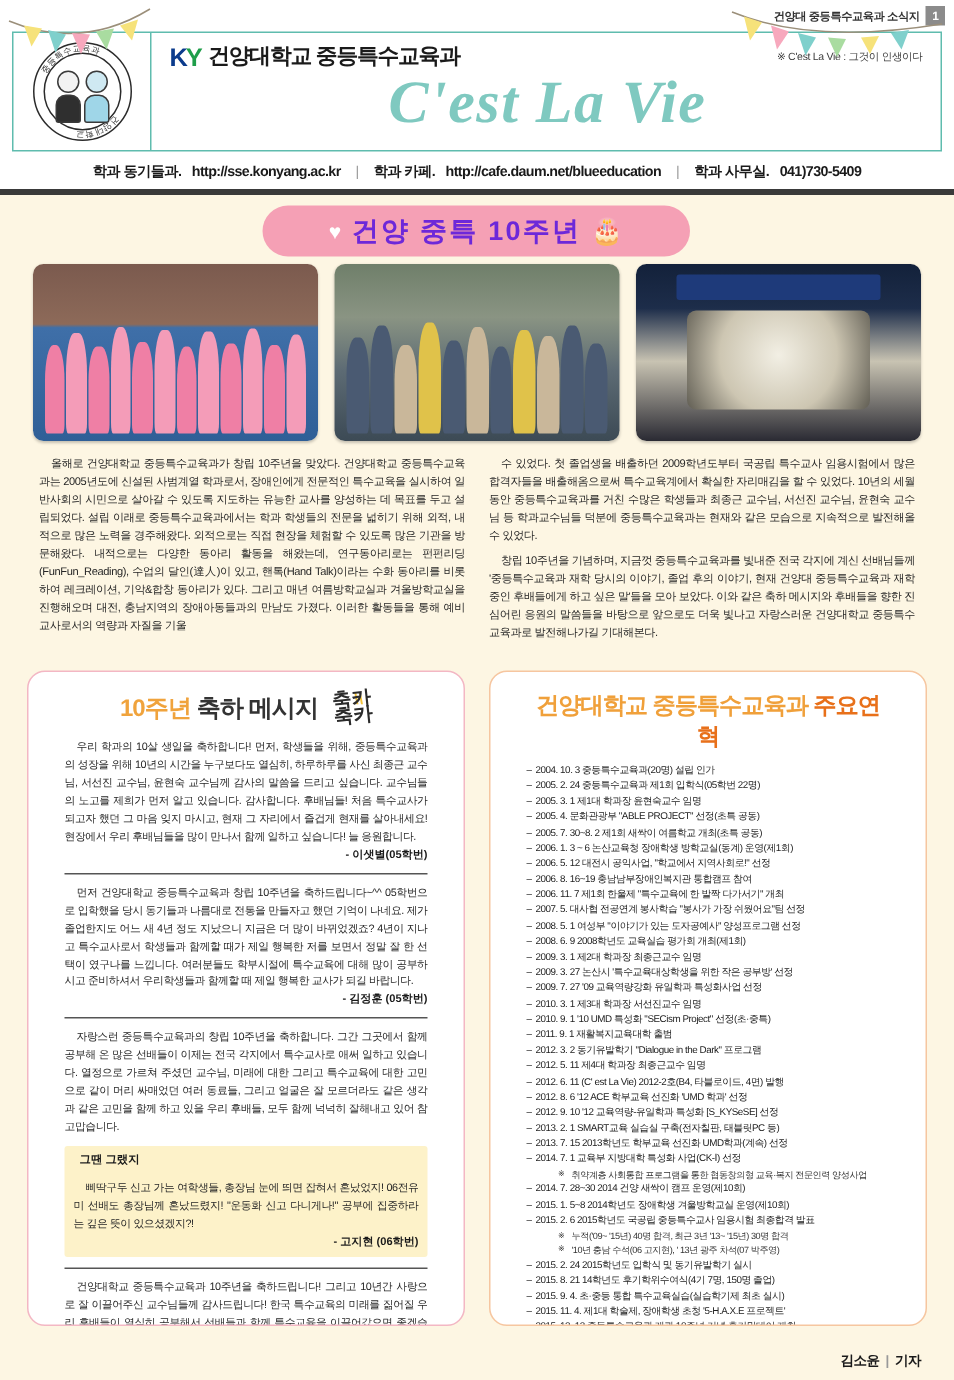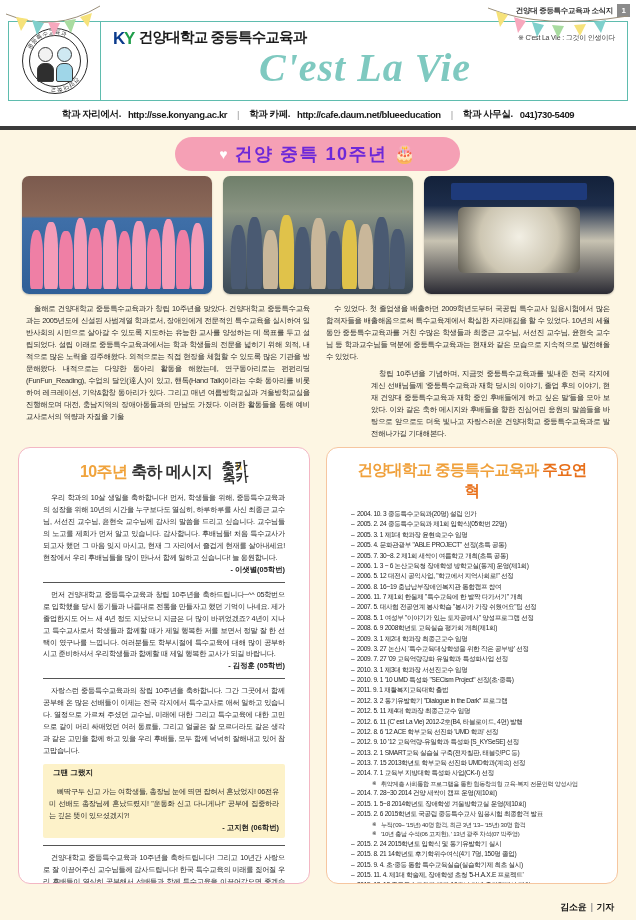--- a/index.html
+++ b/index.html
@@ -206,21 +206,21 @@
     display: flex; gap: 16px;
   }
   .lead p {
     margin: 0;
     font-size: 7.4px; line-height: 1.62;
     text-align: justify; color: #262626;
     letter-spacing: -0.25px;
     text-indent: 8px;
     flex: 1;
   }
-  .lead p + p { text-indent: 0; margin-left: 45px; }
+  .lead p + p { text-indent: 0; }
   .lead .col { flex: 1; }
   .lead .col p + p { margin-top: 5px; text-indent: 8px; }
 
   
   .panel {
     position: absolute; top: 447px; bottom: 36px;
     border-radius: 12px; background: #ffffff;
     overflow: hidden;
   }
   .panel.left {
@@ -351,21 +351,21 @@
         <span class="dept-name">건양대학교 중등특수교육과</span>
       </div>
       <div class="tagline">※ C'est La Vie : 그것이 인생이다</div>
       <div class="script-title">C'est La Vie</div>
     </div>
   </div>
 
 </div>
 
 <div class="linkbar">
-  <b>학과 자리에서.</b>
+  <b>학과 동기들과.</b>
   <span class="url">http://sse.konyang.ac.kr</span>
   <span class="sep">|</span>
   <b>학과 카페.</b>
   <span class="url">http://cafe.daum.net/blueeducation</span>
   <span class="sep">|</span>
   <b>학과 사무실.</b>
   <span class="url">041)730-5409</span>
 </div>
 <div class="dark-rule"></div>
 

